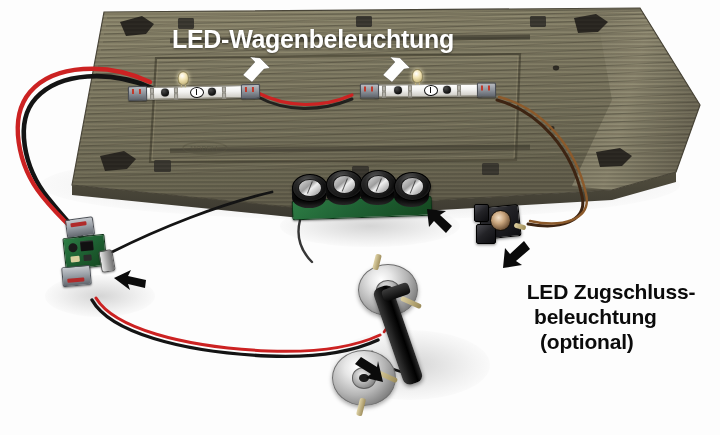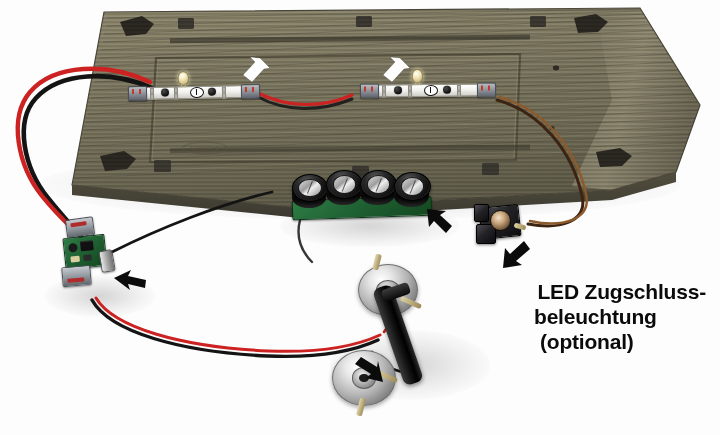--- a/index.html
+++ b/index.html
@@ -411,25 +411,26 @@
 
     <g>
       <path d="M383,382 L366,378 L371,374 L355,364 L361,357 L377,367 L378,361 Z" fill="#0b0b0b"></path>
     </g>
 
     <g>
       <path d="M503,268 L505,248 L510,254 L524,241 L530,249 L516,261 L522,265 Z" fill="#0b0b0b"></path>
     </g>
   </svg>
 
+  <div class="label white" style="left:172px;top:26px;font-size:25px;letter-spacing:-0.3px;">LED-Wagenbeleuchtung</div>
 
 
   <div style="position:absolute;left:140px;top:265px;">
   </div>
 
 
   <div style="position:absolute;left:516px;top:281px;text-align:center;width:190px;">
-    <div class="label black" style="position:relative;left:0;top:0;font-size:21px;text-align:right;letter-spacing:-0.2px;">LED Zugschluss-</div>
+    <div class="label black" style="position:relative;left:0;top:0;font-size:21px;text-align:center;letter-spacing:-0.2px;">LED Zugschluss-</div>
     <div class="label black" style="position:relative;left:18px;top:3px;font-size:21px;text-align:left;letter-spacing:-0.2px;">beleuchtung</div>
     <div class="label black" style="position:relative;left:24px;top:6px;font-size:21px;text-align:left;letter-spacing:-0.2px;">(optional)</div>
   </div>
 
 </div>
 
 </body></html>

